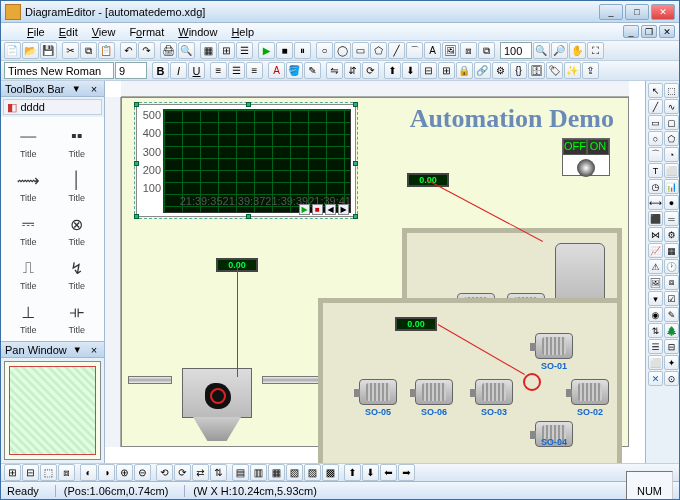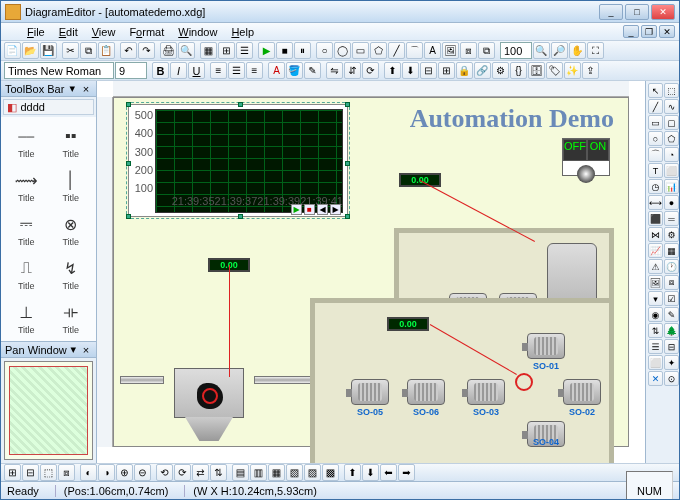--- a/index.html
+++ b/index.html
@@ -12,21 +12,21 @@
 .menubar{height:18px;background:linear-gradient(#f8fbfe,#e0ecf8);display:flex;align-items:center;padding:0 4px;gap:2px;border-bottom:1px solid #c0d0e0}
 .menubar span{padding:2px 6px;cursor:default}
 .menubar span u{text-decoration:underline}
 .toolbar{height:20px;background:linear-gradient(#f4f8fc,#d8e6f4);display:flex;align-items:center;padding:0 3px;gap:1px;border-bottom:1px solid #c0d0e0;overflow:hidden}
 .tbtn{width:17px;height:17px;background:linear-gradient(#fdfdfd,#e4ecf4);border:1px solid #b0c4d8;border-radius:2px;display:flex;align-items:center;justify-content:center;font-size:10px;flex-shrink:0}
 .tbtn.play{color:#0a0}
 .tsep{width:3px;height:17px;flex-shrink:0}
 .fontbox{width:110px;height:17px;background:#fff;border:1px solid #8aa;padding:0 3px;display:flex;align-items:center}
 .numbox{width:32px;height:17px;background:#fff;border:1px solid #8aa;display:flex;align-items:center;padding:0 3px}
 .mainarea{flex:1;display:flex;overflow:hidden}
-.leftcol{width:96px;display:flex;flex-direction:column;background:#e8f0f8;border-right:1px solid #a0b8d0}
+.leftcol{width:104px;display:flex;flex-direction:column;background:#e8f0f8;border-right:1px solid #a0b8d0}
 .panelhdr{height:16px;background:linear-gradient(#dce8f6,#bcd4ec);padding:0 4px;display:flex;align-items:center;font-size:10px;border-bottom:1px solid #a0b8d0}
 .panelhdr .x{margin-left:auto;width:12px;text-align:center}
 .panelsub{height:16px;background:#f0f4f8;border:1px solid #c0d0e0;margin:2px;padding:0 3px;display:flex;align-items:center;font-size:10px}
 .shapegrid{flex:1;display:grid;grid-template-columns:1fr 1fr;gap:2px;padding:4px;overflow:hidden;background:#fafcfe}
 .shapecell{display:flex;flex-direction:column;align-items:center;justify-content:center;gap:2px;height:42px}
 .shapecell .glyph{width:28px;height:22px;display:flex;align-items:center;justify-content:center;font-size:16px;color:#333}
 .shapecell .lbl{font-size:9px;color:#444}
 .panwin{height:122px;border-top:1px solid #a0b8d0;display:flex;flex-direction:column}
 .panimg{flex:1;margin:3px;background:#f8fce8;border:1px solid #888;position:relative}
 .minimap{position:absolute;inset:4px;border:1px solid #c44;background:repeating-linear-gradient(45deg,#dfd,#dfd 3px,#cec 3px,#cec 6px)}
@@ -52,21 +52,21 @@
 .pumpring{position:absolute;top:19px;left:27px;width:16px;height:16px;border:2px solid #d22;border-radius:50%}
 .pipe-h{position:absolute;height:8px;background:linear-gradient(#eee,#aaa,#eee);border:1px solid #777}
 .enclosure{position:absolute;border:5px solid #b8b8a0;background:#e8e8d0}
 .enc1{left:280px;top:130px;width:220px;height:120px}
 .enc2{left:196px;top:200px;width:304px;height:190px}
 .motor{position:absolute;width:38px;height:26px;background:linear-gradient(#e0e0e0,#a8a8a8);border:1px solid #666;border-radius:4px}
 .motor::before{content:'';position:absolute;left:6px;top:3px;right:6px;bottom:3px;background:repeating-linear-gradient(90deg,#999,#999 2px,#ccc 2px,#ccc 4px);border-radius:3px}
 .motor::after{content:'';position:absolute;left:-6px;top:9px;width:6px;height:8px;background:#888}
 .mlabel{position:absolute;font-size:9px;color:#1166cc;font-weight:bold;width:38px;text-align:center}
 .switch{position:absolute;top:40px;right:18px;width:48px;height:38px;background:#fff;border:1px solid #666}
-.switch .tabs{height:22px;display:flex;font-size:7px}
+.switch .tabs{height:16px;display:flex;font-size:7px}
 .switch .tabs span{flex:1;text-align:center;border:1px solid #555;background:#333;color:#0f0}
 .switch .knob{margin:4px auto;width:18px;height:18px;background:radial-gradient(#fff,#000);border-radius:50%}
 .redring{position:absolute;width:18px;height:18px;border:2px solid #d22;border-radius:50%}
 .redline{position:absolute;background:#d22;height:1px;transform-origin:left center}
 .rightbar{width:34px;background:#e8f0f8;border-left:1px solid #a0b8d0;display:grid;grid-template-columns:1fr 1fr;gap:1px;padding:2px;align-content:start}
 .rightbar .tbtn{width:15px;height:15px;font-size:9px}
 .status{height:18px;background:linear-gradient(#f0f6fc,#d4e3f5);display:flex;align-items:center;padding:0 6px;border-top:1px solid #a0b8d0;font-size:10px;gap:16px}
 .status .seg{border-left:1px solid #aac;padding-left:8px}
 .status .num{margin-left:auto;border:1px inset #ccc;padding:13px 10px;background:#f4f8fc}
 .bottombar{height:18px;background:linear-gradient(#f4f8fc,#d8e6f4);display:flex;align-items:center;padding:0 3px;gap:1px;border-top:1px solid #c0d0e0}

